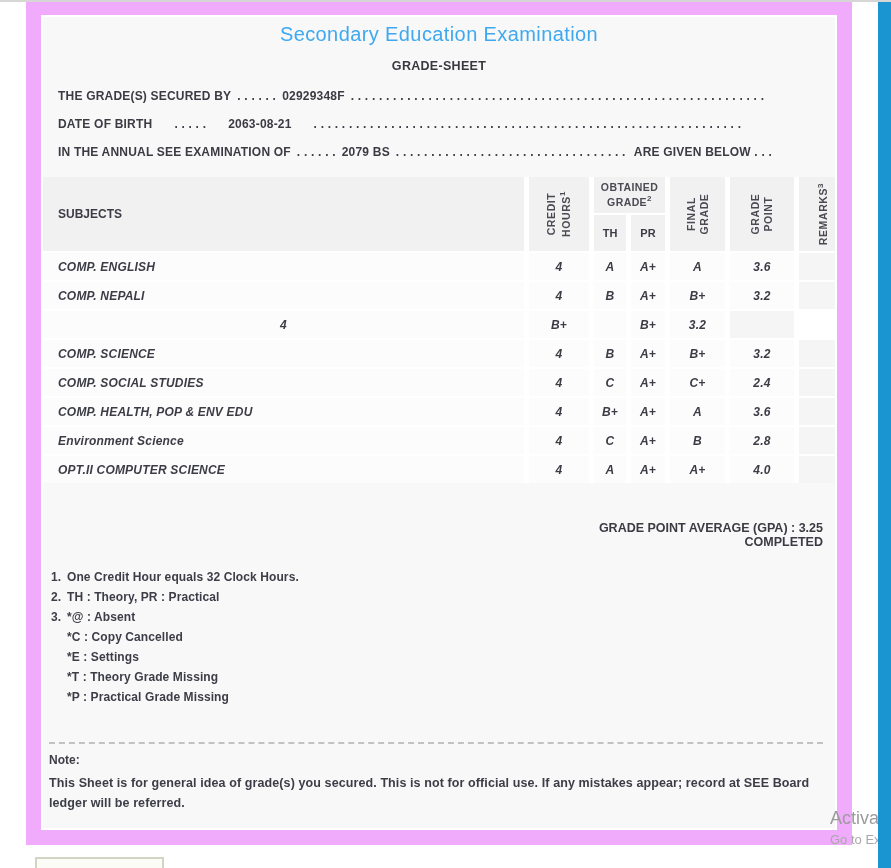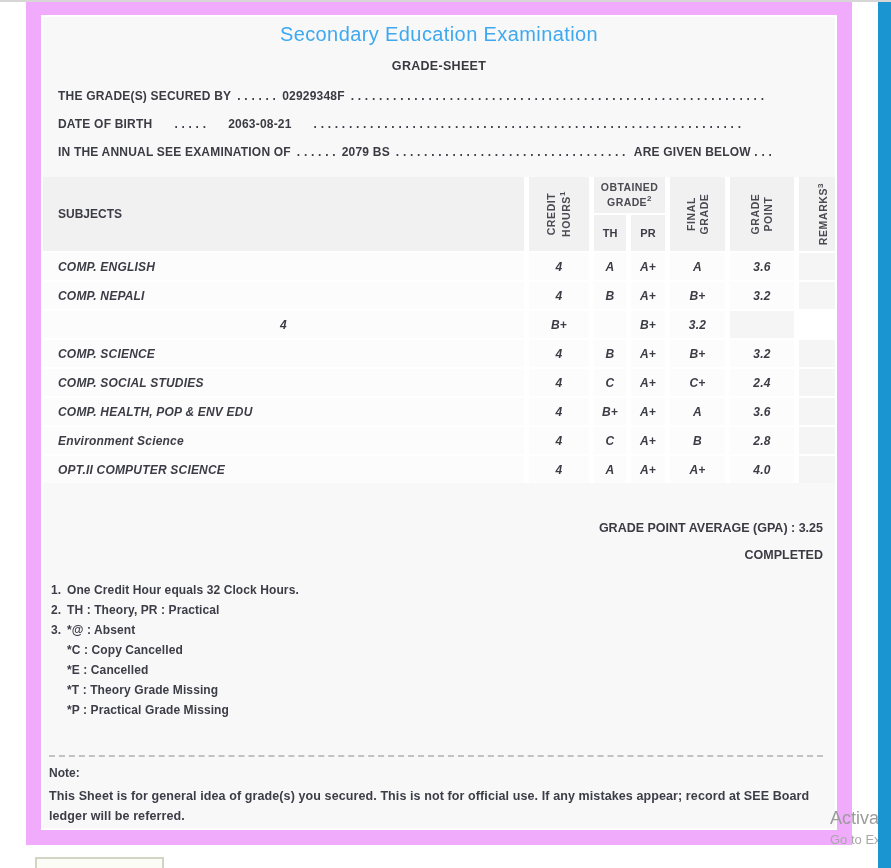--- a/index.html
+++ b/index.html
@@ -92,21 +92,21 @@
     font-size:12px; font-weight:bold; color:#3c3c46; letter-spacing:0.2px;font-style:italic;
   }
   .td-subject { justify-content:flex-start; padding-left:15px; }
   .td-remarks { background:#f5f5f6; }
 
   .gpa-line {
     margin-top:38px; text-align:right; padding-right:12px;
     font-size:12.5px; font-weight:bold; color:#3b3b44;
   }
   .status-line {
-    margin-top:13px; text-align:right; padding-right:12px;
+    text-align:right; padding-right:12px;
     font-size:12.5px; font-weight:bold; color:#3b3b44;
   }
 
   .footnotes { margin:18px 0 0 8px; }
   .fn-item { display:flex; font-size:12px; font-weight:bold; color:#3d3d48; height:20px; align-items:center; letter-spacing:0.1px; }
   .fn-item .fn-num { width:16px; }
   .fn-item.fn-sub { padding-left:16px; }
 
   .dashed-rule {
     margin:35px 12px 0 6px;
@@ -275,21 +275,21 @@
           <span>TH : Theory, PR : Practical</span>
         </div>
         <div class="fn-item">
           <span class="fn-num">3.</span>
           <span>*@ : Absent</span>
         </div>
         <div class="fn-item fn-sub">
           <span>*C : Copy Cancelled</span>
         </div>
         <div class="fn-item fn-sub">
-          <span>*E : Cancelled</span>
+          <span>*E : Settings</span>
         </div>
         <div class="fn-item fn-sub">
           <span>*T : Theory Grade Missing</span>
         </div>
         <div class="fn-item fn-sub">
           <span>*P : Practical Grade Missing</span>
         </div>
       </div>
 
     <div class="dashed-rule"></div>

